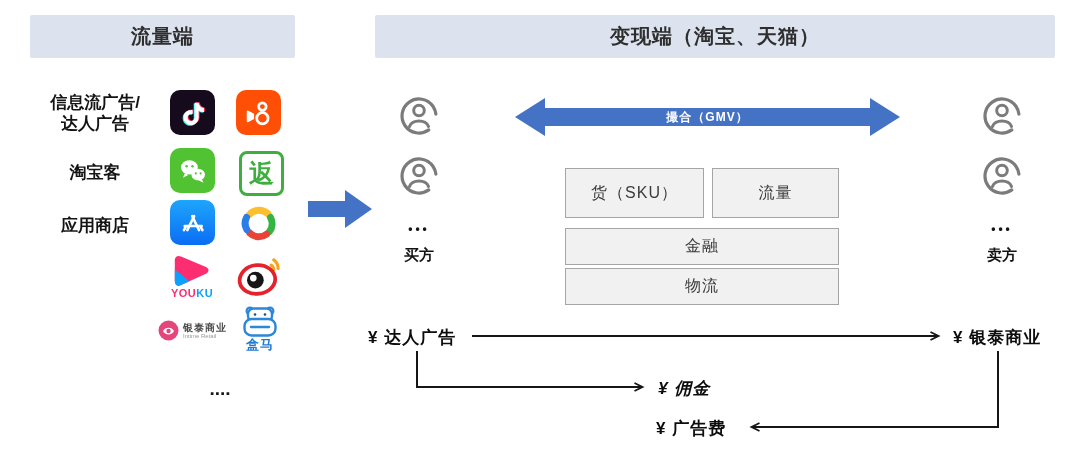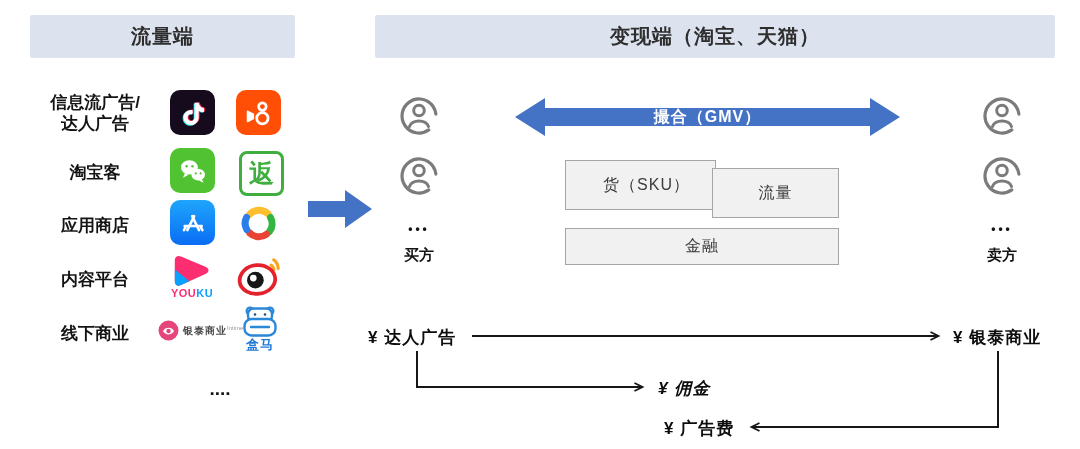--- a/index.html
+++ b/index.html
@@ -22,37 +22,37 @@
   .ic-wechat{background:#51c332;}
   .ic-fanli{background:#fff;border:3px solid #3fae3f;width:39px;height:39px;border-radius:8px;}
   .fanli-char{font-size:25px;font-weight:bold;color:#3fae3f;line-height:1;}
   .ic-appstore{background:linear-gradient(180deg,#1ea5fc,#0a6df4);}
   .ic-plain{background:transparent;}
   .youku-wrap{position:absolute;width:58px;text-align:center;}
   .youku-text{font-size:11px;font-weight:bold;letter-spacing:.5px;line-height:11px;}
   .youku-text .p1{color:#fd2d71;}
   .youku-text .p2{color:#0aa1ff;}
   .intime-wrap{position:absolute;display:flex;align-items:center;gap:4px;}
-  .intime-texts{display:flex;line-height:1.1;}
+  .intime-texts{display:flex;flex-direction:column;line-height:1.1;}
   .intime-name{font-size:10px;font-weight:bold;color:#4a4a4a;letter-spacing:1px;}
   .intime-sub{font-size:6px;color:#999;}
   .hema-wrap{position:absolute;width:48px;text-align:center;}
   .hema-text{font-size:13px;font-weight:bold;color:#1f78d4;line-height:13px;letter-spacing:1px;}
   .dots-line{position:absolute;font-weight:bold;color:#161616;}
   .person{position:absolute;width:40px;height:40px;}
   .actor-label{position:absolute;font-size:15px;font-weight:bold;color:#141414;text-align:center;}
   .actor-dots{position:absolute;font-size:12px;font-weight:bold;letter-spacing:3px;color:#161616;text-align:center;}
   .pbox{
     position:absolute;background:#f1f1f2;border:1px solid #a5a5a5;
     display:flex;align-items:center;justify-content:center;
     font-size:16px;color:#3c3c3c;letter-spacing:1px;
   }
   .gmv-label{
     position:absolute;left:515px;top:104px;width:385px;height:26px;line-height:26px;
-    text-align:center;color:#fff;font-size:16px;font-weight:bold;letter-spacing:1px;
+    text-align:center;color:#fff;font-size:12px;font-weight:bold;letter-spacing:1px;
   }
   .money{position:absolute;font-size:17px;font-weight:bold;color:#0d0d0d;letter-spacing:1px;white-space:nowrap;}
   svg{display:block;}
   .overlay{position:absolute;left:0;top:0;pointer-events:none;}
 </style>
 </head>
 <body>
 
 <div id="stage">
 
@@ -65,26 +65,20 @@
 
   <div class="row-label" style="top:92px;">
     <div>信息流广告/</div>
     <div>达人广告</div>
   </div>
   <div class="row-label" style="top:215px;">
     <div>应用商店</div>
   </div>
   <div class="row-label" style="top:162px;">
     <div>淘宝客</div>
-  </div>
-  <div class="row-label" style="top:269px;">
-    <div>内容平台</div>
-  </div>
-  <div class="row-label" style="top:323px;">
-    <div>线下商业</div>
   </div>
 
   <div class="appicon ic-douyin" style="left:170px;top:90px;">
     <svg width="34" height="34" viewBox="0 0 45 45">
       <path d="M30 9 c0.6 4 3.2 6.6 7 7 v5.4 c-2.7 0-5.2-0.9-7-2.2 v9.3 c0 5.5-4.5 10-10 10 s-10-4.5-10-10 4.5-10 10-10 c0.7 0 1.4 0.1 2 0.2 v5.6 c-0.6-0.3-1.3-0.4-2-0.4 -2.5 0-4.6 2.1-4.6 4.6 s2.1 4.6 4.6 4.6 4.6-2.1 4.6-4.6 V9 z" fill="#2af0ee" transform="translate(-1.2,0.8)"></path>
       <path d="M30 9 c0.6 4 3.2 6.6 7 7 v5.4 c-2.7 0-5.2-0.9-7-2.2 v9.3 c0 5.5-4.5 10-10 10 s-10-4.5-10-10 4.5-10 10-10 c0.7 0 1.4 0.1 2 0.2 v5.6 c-0.6-0.3-1.3-0.4-2-0.4 -2.5 0-4.6 2.1-4.6 4.6 s2.1 4.6 4.6 4.6 4.6-2.1 4.6-4.6 V9 z" fill="#fe2c55" transform="translate(1.2,-0.6)"></path>
       <path d="M30 9 c0.6 4 3.2 6.6 7 7 v5.4 c-2.7 0-5.2-0.9-7-2.2 v9.3 c0 5.5-4.5 10-10 10 s-10-4.5-10-10 4.5-10 10-10 c0.7 0 1.4 0.1 2 0.2 v5.6 c-0.6-0.3-1.3-0.4-2-0.4 -2.5 0-4.6 2.1-4.6 4.6 s2.1 4.6 4.6 4.6 4.6-2.1 4.6-4.6 V9 z" fill="#ffffff"></path>
     </svg>
   </div>
   <div class="appicon ic-kuaishou" style="left:236px;top:90px;">
@@ -212,28 +206,29 @@
   <div class="actor-dots" style="left:982px;top:222px;width:40px;">•••</div>
   <div class="actor-label" style="left:977px;top:246px;width:50px;">卖方</div>
 
   <div style="position:absolute;left:515px;top:95px;">
     <svg width="385" height="44" viewBox="0 0 385 44">
       <polygon points="0,22 30,3 30,13 355,13 355,3 385,22 355,41 355,31 30,31 30,41" fill="#4472c4"></polygon>
     </svg>
   </div>
   <div class="gmv-label">撮合（GMV）</div>
 
-  <div class="pbox" style="left:565px;top:160px;width:137px;height:48px;padding-left:12px;">货（SKU）</div>
+  <div class="pbox" style="left:565px;top:168px;width:137px;height:48px;">货（SKU）</div>
   <div class="pbox" style="left:712px;top:168px;width:125px;height:48px;font-family:Liberation Serif, serif;">流量</div>
   <div class="pbox" style="left:565px;top:228px;width:272px;height:35px;">金融</div>
+  <div class="pbox" style="left:565px;top:268px;width:272px;height:35px;">物流</div>
 
   <div class="money" style="left:368px;top:326px;">¥ 达人广告</div>
   <div class="money" style="left:953px;top:326px;">¥ 银泰商业</div>
   <div class="money" style="left:658px;top:377px;font-style:italic;">¥ 佣金</div>
-  <div class="money" style="left:656px;top:417px;margin-left:8px;">¥ 广告费</div>
+  <div class="money" style="left:656px;top:417px;">¥ 广告费</div>
 
   <svg class="overlay" width="1080" height="449" viewBox="0 0 1080 449">
     <defs>
       <marker id="arrR" markerWidth="12" markerHeight="12" refX="8.5" refY="5" orient="auto" markerUnits="userSpaceOnUse">
         <path d="M1,1 L9,5 L1,9" fill="none" stroke="#161616" stroke-width="1.8"></path>
       </marker>
     </defs>
     <path d="M472 336 H938" fill="none" stroke="#161616" stroke-width="2" marker-end="url(#arrR)"></path>
     <path d="M417 351 V387 H642" fill="none" stroke="#161616" stroke-width="2" marker-end="url(#arrR)"></path>
     <path d="M998 351 V427 H752" fill="none" stroke="#161616" stroke-width="2" marker-end="url(#arrR)"></path>

